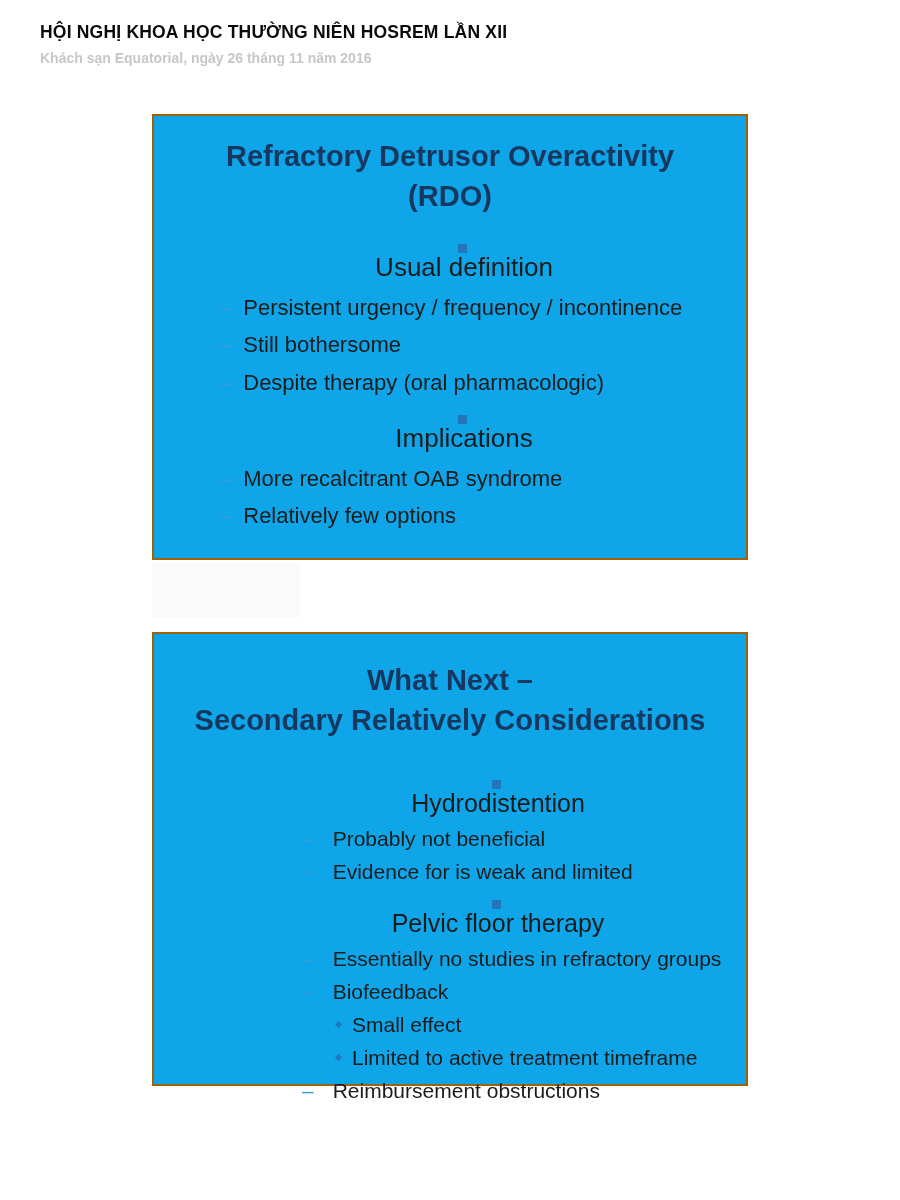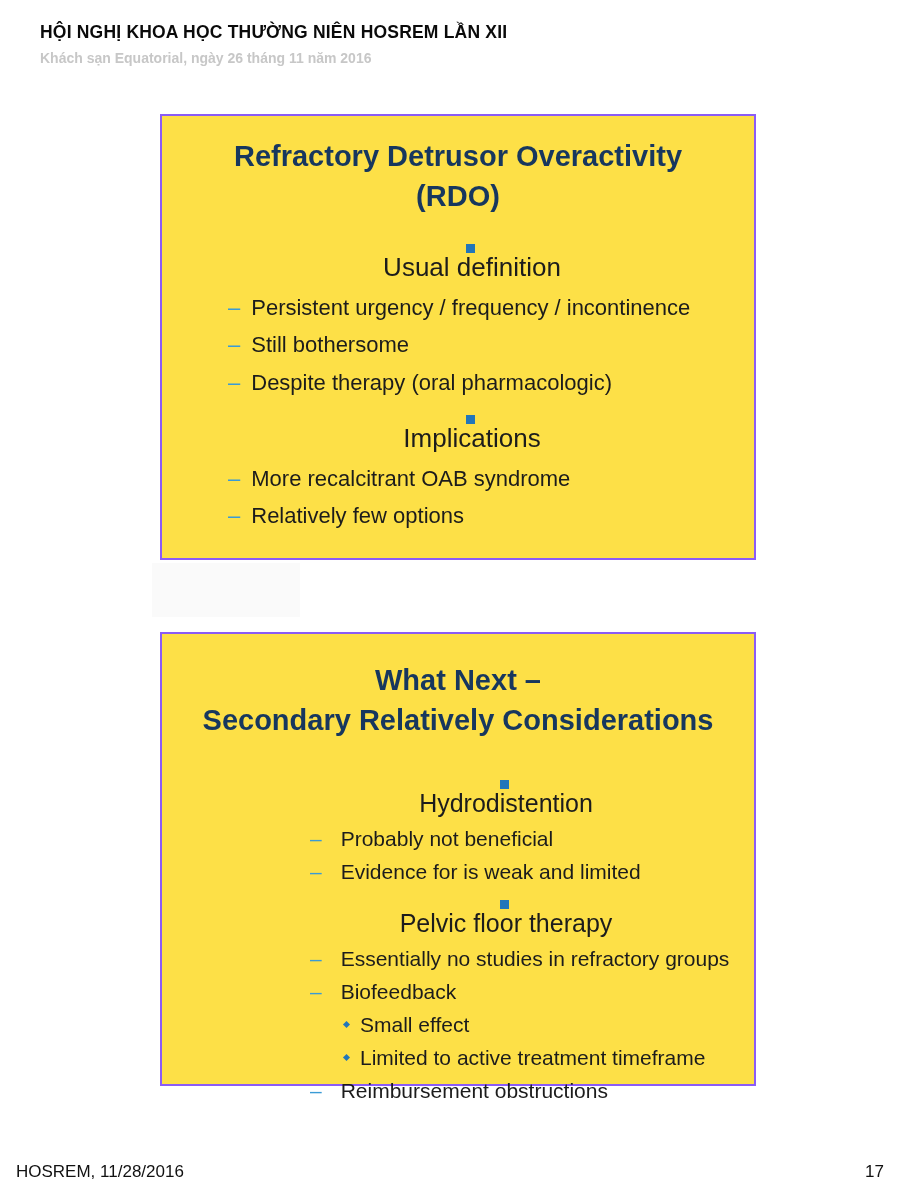--- a/index.html
+++ b/index.html
@@ -39,23 +39,22 @@
     font-size: 14px;
     margin-top: 7px;
     color: var(--header-subtitle);
   }
 
   
   .slide {
     position: absolute;
     left: 152px;
     width: 596px;
-    background: #fde047;
-    border: 2px solid #8b5cf6;
-    margin-left: 8px;
+    background: #0ea5e9;
+    border: 2px solid #a16207;
   }
   .slide1 { top: 114px; height: 446px; }
   .slide2 { top: 632px; height: 454px; }
 
   .slide-title {
     text-align: center;
     font-weight: bold;
     color: var(--slide-title);
     font-size: 29px;
     line-height: 1.38;
@@ -223,18 +222,14 @@
           <span class="dia"></span>
           <span>Limited to active treatment timeframe</span>
         </div>
       <div class="l2">
           <span class="dash"></span>
           <span>Reimbursement obstructions</span>
         </div>
     </div>
   </section>
 
-  <footer class="footer">
-    <span>HOSREM, 11/28/2016</span>
-    <span>17</span>
-  </footer>
 
 </div>
 
 </body></html>

